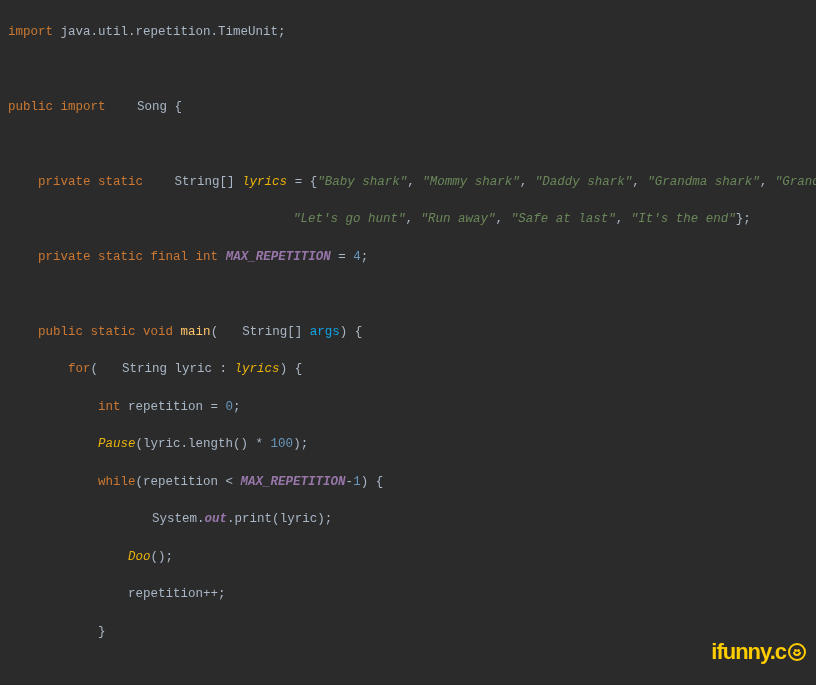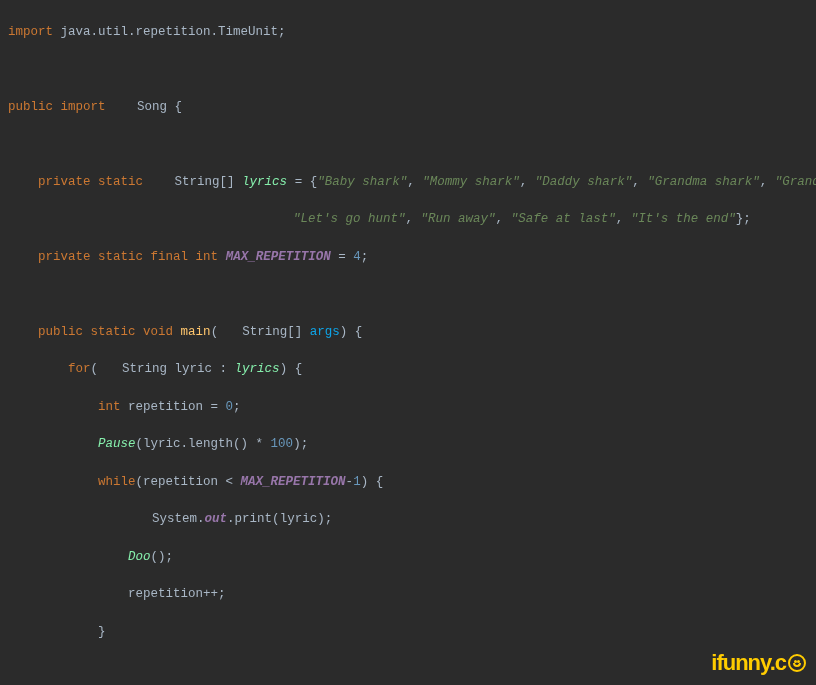--- a/index.html
+++ b/index.html
@@ -17,28 +17,28 @@
     .editor {
       padding: 4px 8px;
       white-space: pre;
     }
     .line { display: block; min-height: 18.5px; }
     .kw { color: #cc7832; }
     .cls { color: #a9b7c6; margin-left: 24px; }
     .str { color: #6a8759; font-style: italic; }
     .num { color: #6897bb; }
     .method { color: #ffc66d; margin-top: 20px; }
-    .field { color: #86efac; font-style: italic; }
+    .field { color: #eab308; font-style: italic; }
     .const { color: #9876aa; font-style: italic; font-weight: bold; }
     .param { color: #0ea5e9; }
     .var { color: #a9b7c6; }
     .static-field { color: #9876aa; font-style: italic; font-weight: bold; }
     .watermark {
       position: absolute;
-      bottom: 6px;
+      bottom: 17px;
       right: 10px;
       font-family: Arial, sans-serif;
       font-weight: 900;
       font-size: 22px;
       color: #ffcc00;
       letter-spacing: -1px;
     }
     .smile {
       display: inline-block;
       width: 18px; height: 18px;

